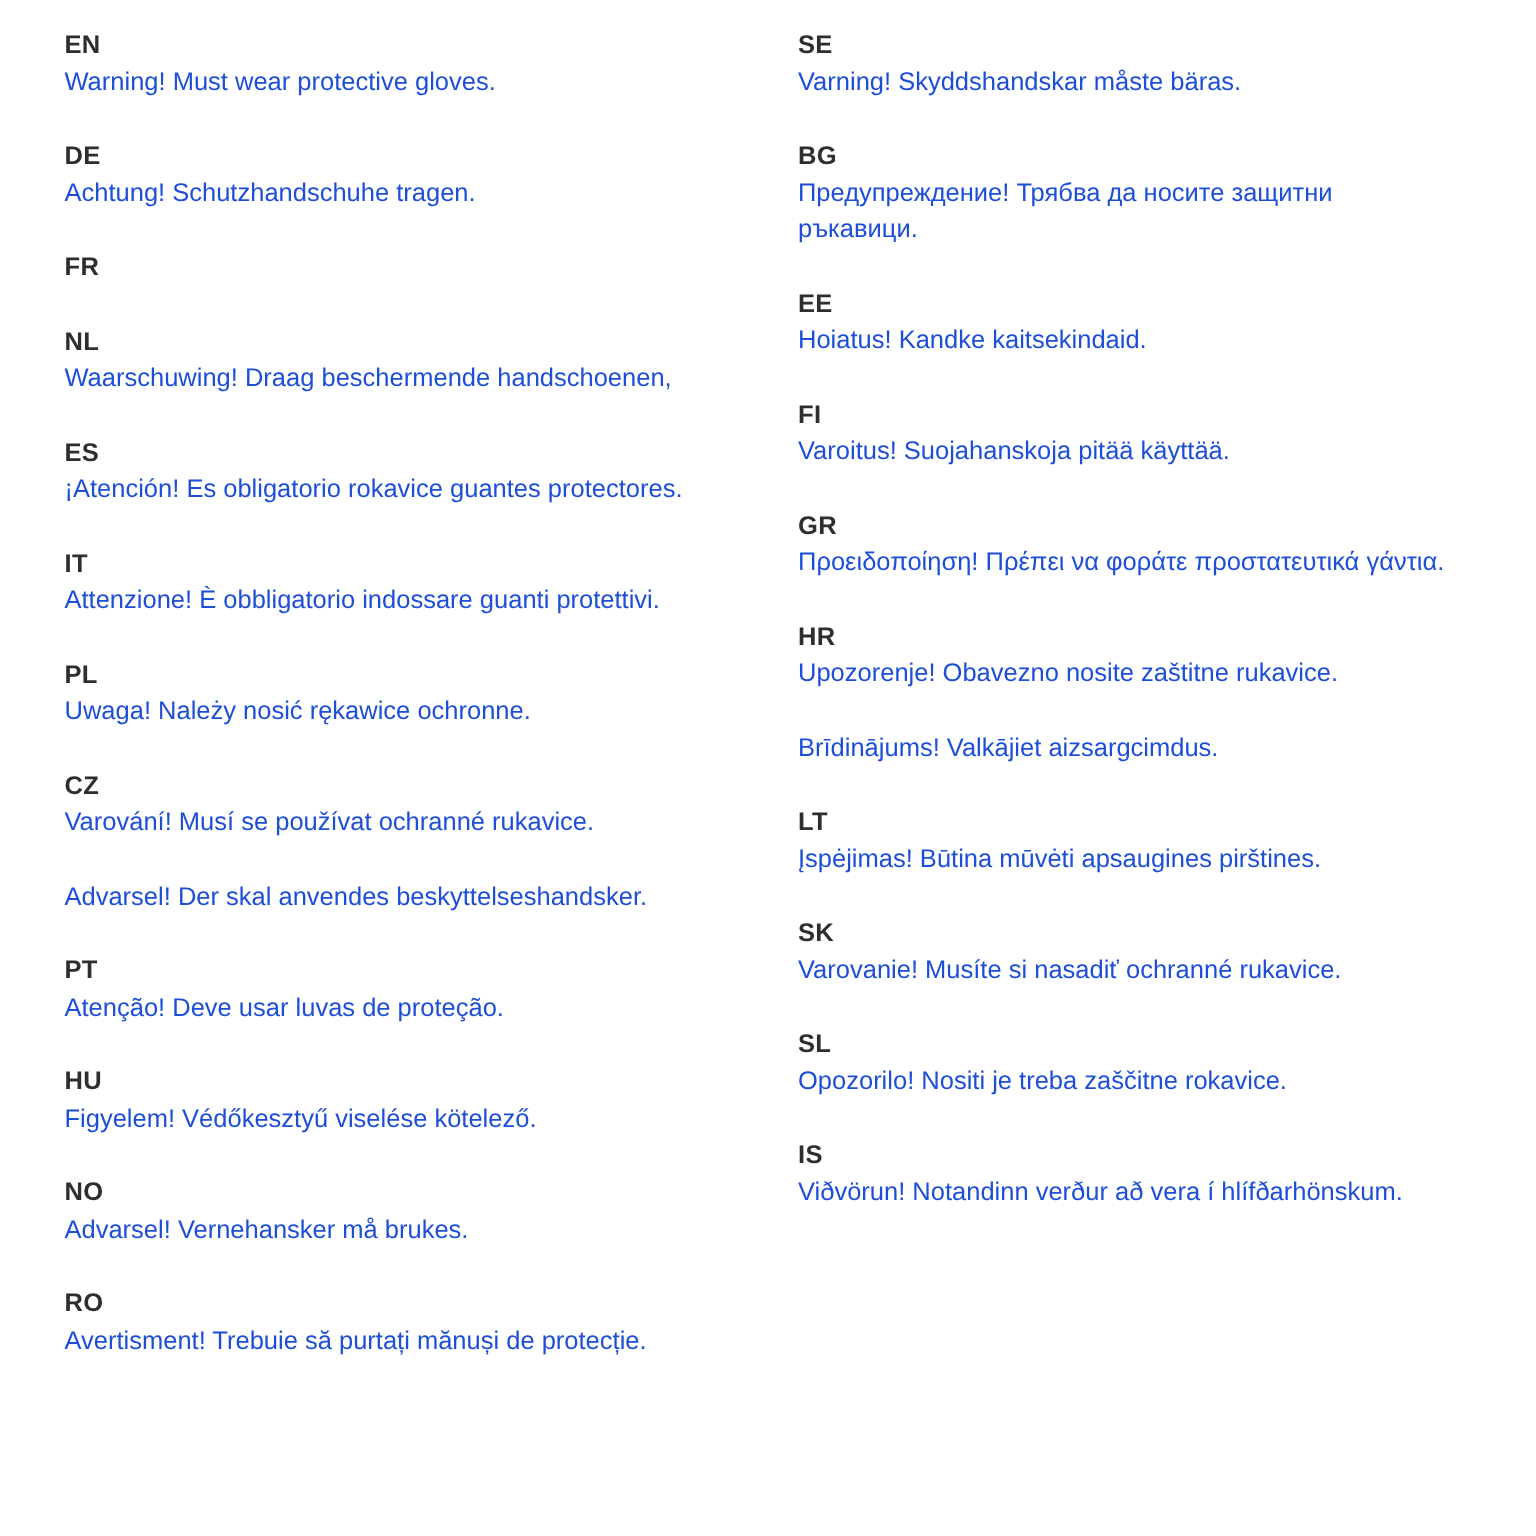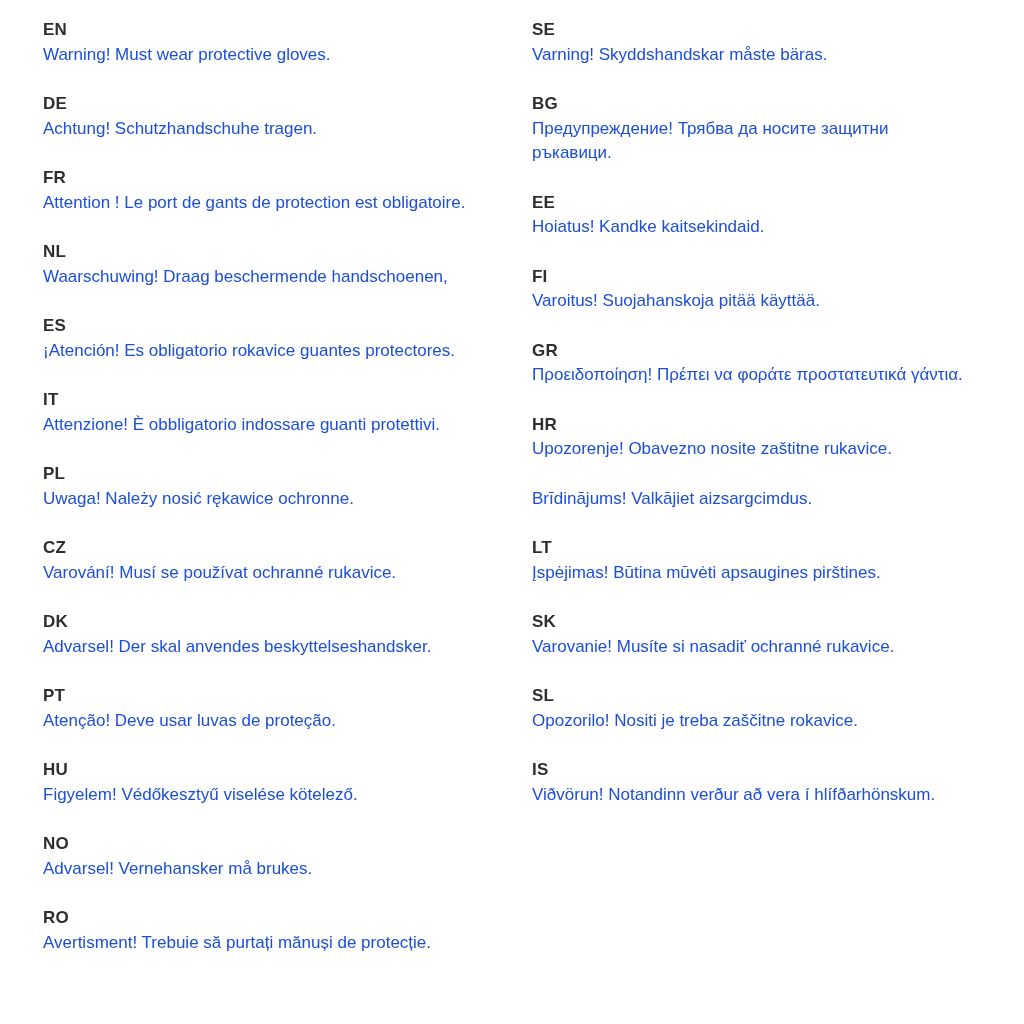--- a/index.html
+++ b/index.html
@@ -52,21 +52,20 @@
     <div class="entry">
       <div class="code">EN</div>
       <div class="text oneline">Warning! Must wear protective gloves.</div>
     </div>
     <div class="entry">
       <div class="code">DE</div>
       <div class="text oneline">Achtung! Schutzhandschuhe tragen.</div>
     </div>
     <div class="entry">
       <div class="code">FR</div>
-      <div class="text oneline">Attention ! Le port de gants de protection est obligatoire.</div>
     </div>
     <div class="entry">
       <div class="code">NL</div>
       <div class="text oneline">Waarschuwing! Draag beschermende handschoenen,</div>
     </div>
     <div class="entry">
       <div class="code">ES</div>
       <div class="text oneline">¡Atención! Es obligatorio rokavice guantes protectores.</div>
     </div>
     <div class="entry">
@@ -75,21 +74,20 @@
     </div>
     <div class="entry">
       <div class="code">PL</div>
       <div class="text oneline">Uwaga! Należy nosić rękawice ochronne.</div>
     </div>
     <div class="entry">
       <div class="code">CZ</div>
       <div class="text oneline">Varování! Musí se používat ochranné rukavice.</div>
     </div>
     <div class="entry">
-      <div class="code">DK</div>
       <div class="text oneline">Advarsel! Der skal anvendes beskyttelseshandsker.</div>
     </div>
     <div class="entry">
       <div class="code">PT</div>
       <div class="text oneline">Atenção! Deve usar luvas de proteção.</div>
     </div>
     <div class="entry">
       <div class="code">HU</div>
       <div class="text oneline">Figyelem! Védőkesztyű viselése kötelező.</div>
     </div>

